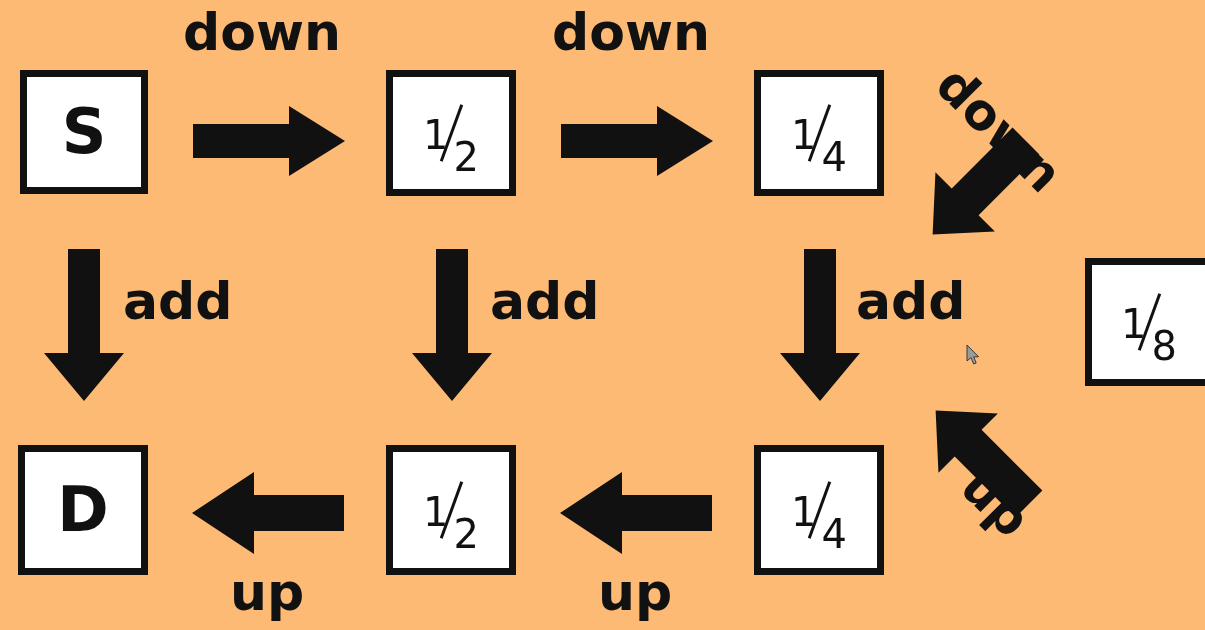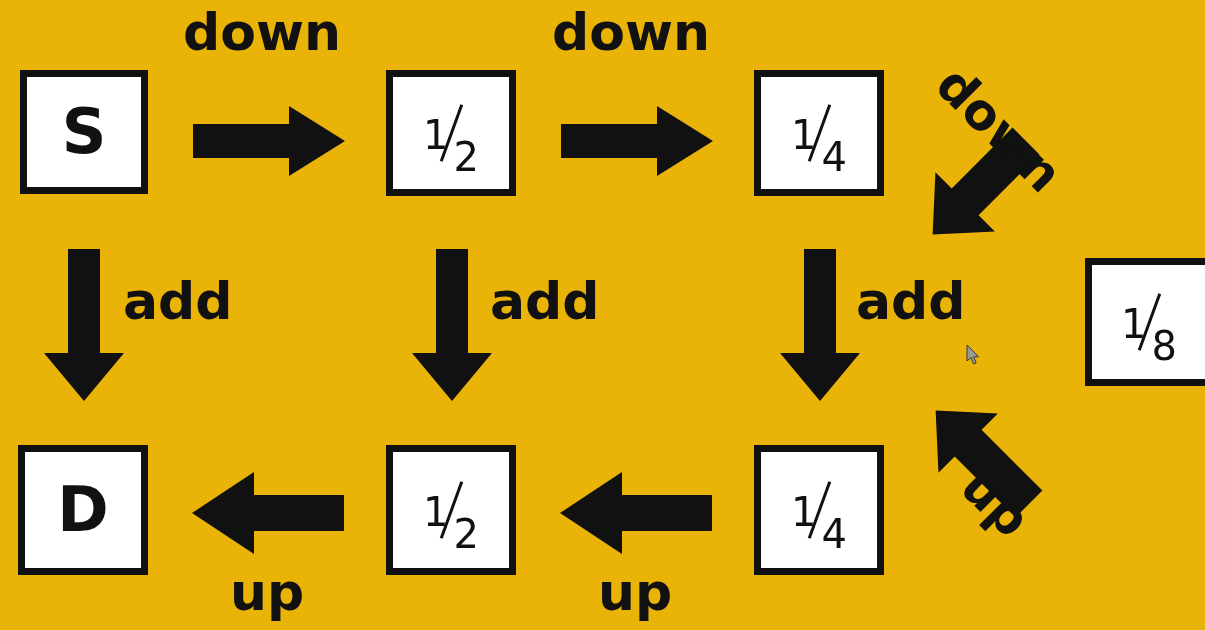--- a/index.html
+++ b/index.html
@@ -5,21 +5,21 @@
 <style>
   html, body {
     margin: 0;
     padding: 0;
     background: #ffffff;
   }
   #canvas {
     position: relative;
     width: 1205px;
     height: 630px;
-    background: #eab308;
+    background: #fdba74;
     overflow: hidden;
     font-family: "DejaVu Sans", "Liberation Sans", sans-serif;
   }
 
   
   .node {
     position: absolute;
     box-sizing: border-box;
     border: 7px solid #111111;
     background: #ffffff;

